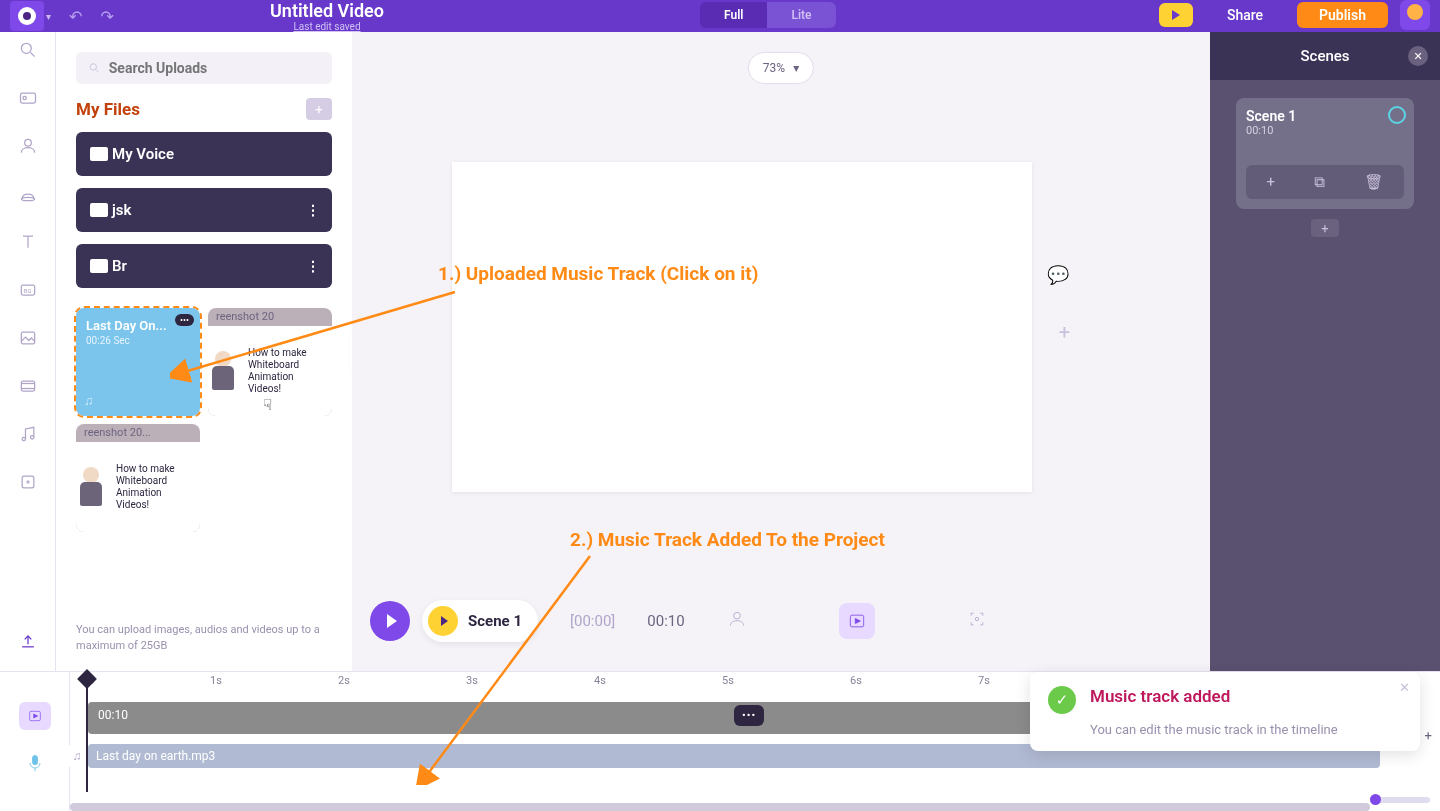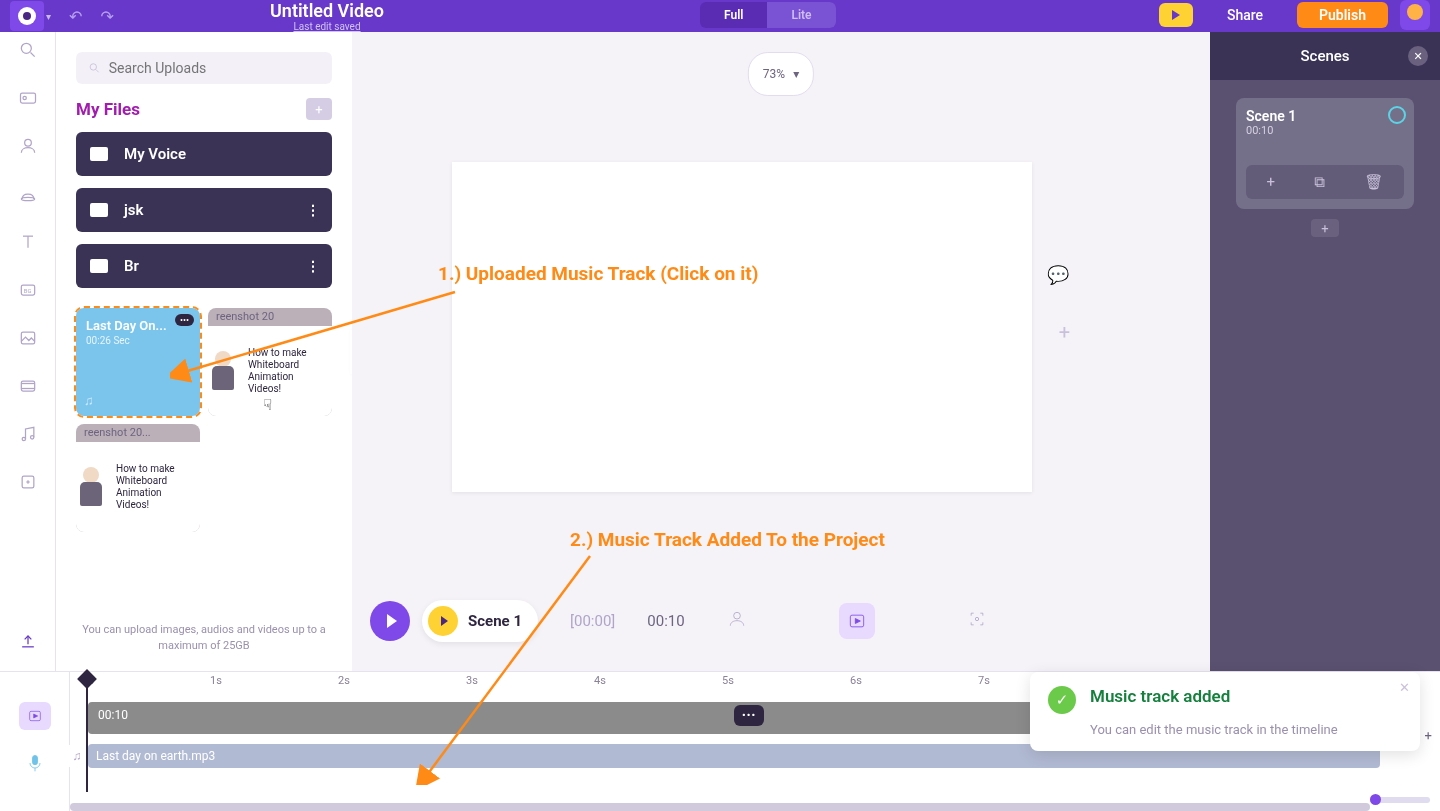--- a/index.html
+++ b/index.html
@@ -28,49 +28,49 @@
 
 
 .left-rail { position: absolute; top: 32px; left: 0; width: 56px; bottom: 140px; background: #fff; border-right: 1px solid #e6e2f0; display: flex; flex-direction: column; align-items: center; padding-top: 8px; gap: 28px; }
 .rail-ico { width: 20px; height: 20px; color: #b0a5c9; cursor: pointer; display: flex; align-items: center; justify-content: center; }
 .rail-ico.active { color: #6738c9; }
 .rail-ico svg { width: 20px; height: 20px; stroke: currentColor; fill: none; stroke-width: 1.5; }
 
 
 .uploads-panel { position: absolute; top: 32px; left: 56px; width: 296px; bottom: 140px; background: #fff; padding: 20px; overflow: hidden; }
 .search-box { display: flex; align-items: center; background: #f3f0f8; border-radius: 6px; padding: 8px 12px; gap: 8px; }
-.search-box input { border: none; background: transparent; outline: none; font-size: 14px; color: #c2410c; width: 100%; }
+.search-box input { border: none; background: transparent; outline: none; font-size: 14px; color: #c2410c; width: 100%; font-weight: bold; }
 .my-files-row { display: flex; justify-content: space-between; align-items: center; margin-top: 14px; }
-.my-files-title { font-size: 17px; font-weight: 700; color: #a21caf; }
+.my-files-title { font-size: 17px; font-weight: 700; color: #c2410c; }
 .add-folder { width: 26px; height: 22px; background: #d4cde4; border-radius: 4px; display: flex; align-items: center; justify-content: center; color: #fff; font-size: 13px; cursor: pointer; }
-.folder-item { background: #3a3355; color: #fff; border-radius: 6px; padding: 13px 14px; margin-top: 12px; display: flex; align-items: center; gap: 16px; font-size: 15px; font-weight: 600; cursor: pointer; position: relative; text-align: center; }
+.folder-item { background: #3a3355; color: #fff; border-radius: 6px; padding: 13px 14px; margin-top: 12px; display: flex; align-items: center; gap: 4px; font-size: 15px; font-weight: 600; cursor: pointer; position: relative; text-align: center; }
 .folder-ico { width: 18px; height: 14px; background: #fff; border-radius: 2px; position: relative; }
 .folder-menu { position: absolute; right: 12px; color: #fff; font-size: 14px; }
 .grid { display: grid; grid-template-columns: 1fr 1fr; gap: 8px; margin-top: 20px; }
 .tile { border-radius: 8px; height: 108px; position: relative; overflow: hidden; cursor: pointer; }
 .tile-audio { background: #7bc5ed; padding: 10px; color: #fff; }
 .tile-audio.highlight { outline: 2px dashed #ff8a15; outline-offset: 0; }
 .tile-name { font-size: 13px; font-weight: 600; white-space: nowrap; overflow: hidden; text-overflow: ellipsis; }
 .tile-sec { font-size: 10px; color: #e6f4fc; margin-top: 2px; }
 .tile-badge { position: absolute; top: 6px; right: 6px; background: #2e2640; color: #fff; border-radius: 8px; padding: 1px 5px; font-size: 9px; }
 .tile-music-ico { position: absolute; bottom: 8px; left: 8px; font-size: 13px; color: rgba(255,255,255,0.6); }
 .tile-img { background: #bbb0b8; }
 .tile-img-body { position: absolute; top: 18px; left: 0; right: 0; bottom: 0; background: #fff; display: flex; align-items: center; padding: 4px; gap: 4px; }
 .tile-img-head { position: absolute; top: 2px; left: 8px; font-size: 11px; color: #6d6480; }
 .character { width: 22px; height: 40px; position: relative; flex-shrink: 0; }
 .character::before { content: ""; position: absolute; top: 0; left: 3px; width: 16px; height: 16px; background: #f0d9c5; border-radius: 50%; }
 .character::after { content: ""; position: absolute; top: 15px; left: 0; width: 22px; height: 24px; background: #6c6478; border-radius: 5px 5px 2px 2px; }
 .tile-img-text { font-size: 10px; color: #2e2640; line-height: 1.2; margin-left: 10px; }
 .upload-btn { position: absolute; bottom: 76px; left: 20px; right: 20px; background: #c5b9dd; color: #fff; text-align: center; padding: 12px; border-radius: 6px; font-size: 15px; font-weight: 500; cursor: pointer; }
-.upload-note { position: absolute; bottom: 18px; left: 20px; right: 20px; text-align: center; font-size: 11px; color: #9a90ae; line-height: 1.4; }
+.upload-note { position: absolute; bottom: 18px; left: 20px; right: 20px; font-size: 11px; color: #9a90ae; line-height: 1.4; }
 .panel-collapse { position: absolute; top: 330px; left: 350px; width: 22px; height: 44px; background: #fff; border-radius: 0 6px 6px 0; box-shadow: 2px 0 4px rgba(0,0,0,0.08); display: flex; align-items: center; justify-content: center; color: #7e49e8; cursor: pointer; font-size: 13px; }
 
 
 .canvas-area { position: absolute; top: 32px; left: 352px; right: 230px; bottom: 140px; background: #f5f3f8; }
-.zoom-pill { position: absolute; top: 20px; left: 50%; transform: translateX(-50%); background: #fff; border: 1px solid #e3dcef; border-radius: 20px; padding: 14px 14px; font-size: 12px; color: #6d6480; display: flex; align-items: center; gap: 8px; cursor: pointer; }
+.zoom-pill { position: absolute; top: 20px; left: 50%; transform: translateX(-50%); background: #fff; border: 1px solid #e3dcef; border-radius: 20px; padding: 8px 14px; font-size: 12px; color: #6d6480; display: flex; align-items: center; gap: 8px; cursor: pointer; }
 .canvas-page { position: absolute; top: 130px; left: 100px; width: 580px; height: 330px; background: #fff; box-shadow: 0 1px 4px rgba(0,0,0,0.08); }
 .canvas-tool-right { position: absolute; right: 140px; top: 232px; color: #c9c1db; font-size: 18px; cursor: pointer; }
 .canvas-tool-right.plus { top: 288px; font-size: 20px; }
 
 
 .annotation1 { position: absolute; top: 262px; left: 438px; color: #ff8a15; font-size: 19px; font-weight: 700; z-index: 50; }
 .annotation2 { position: absolute; top: 528px; left: 570px; color: #ff8a15; font-size: 19px; font-weight: 700; z-index: 50; }
 .arrow-svg { position: absolute; z-index: 49; pointer-events: none; }
 
 
@@ -114,21 +114,21 @@
 .tl-audio-bar { position: absolute; top: 72px; left: 88px; right: 60px; height: 24px; background: #b1bad3; border-radius: 4px; display: flex; align-items: center; padding: 0 8px; gap: 8px; font-size: 12px; color: #fff; }
 .tl-audio-bar .left-ico { width: 22px; height: 22px; background: #fff; border-radius: 4px; margin-left: -30px; display: flex; align-items: center; justify-content: center; color: #b0a5c9; }
 .tl-right-controls { position: absolute; right: 8px; top: 56px; display: flex; gap: 6px; font-size: 13px; color: #6d6480; align-items: center; }
 .tl-slider-wrap { position: absolute; bottom: 8px; right: 10px; width: 60px; height: 6px; background: #e0dbef; border-radius: 3px; }
 .tl-slider-dot { position: absolute; left: 0; top: -3px; width: 11px; height: 11px; background: #7e49e8; border-radius: 50%; }
 .scrollbar-h { position: absolute; bottom: 0; left: 70px; right: 70px; height: 8px; background: #d0cadc; border-radius: 4px; }
 
 
 .toast { position: absolute; bottom: 60px; right: 20px; width: 390px; background: #fff; border-radius: 8px; box-shadow: 0 4px 16px rgba(0,0,0,0.12); padding: 14px 18px; display: flex; gap: 14px; z-index: 100; }
 .toast-check { width: 28px; height: 28px; border-radius: 50%; background: #6cca4a; color: #fff; display: flex; align-items: center; justify-content: center; font-size: 15px; flex-shrink: 0; }
-.toast-title { color: #15803d; font-size: 17px; font-weight: 600; }
+.toast-title { color: #be185d; font-size: 17px; font-weight: 600; }
 .toast-body { color: #9a90ae; font-size: 13px; margin-top: 16px; }
 .toast-close { position: absolute; top: 8px; right: 10px; color: #c9c1db; font-size: 13px; cursor: pointer; }
 </style>
 </head>
 <body>
 
 <div class="topbar">
   <div class="logo-wrap">
       <div class="logo-eye"></div>
     </div>

